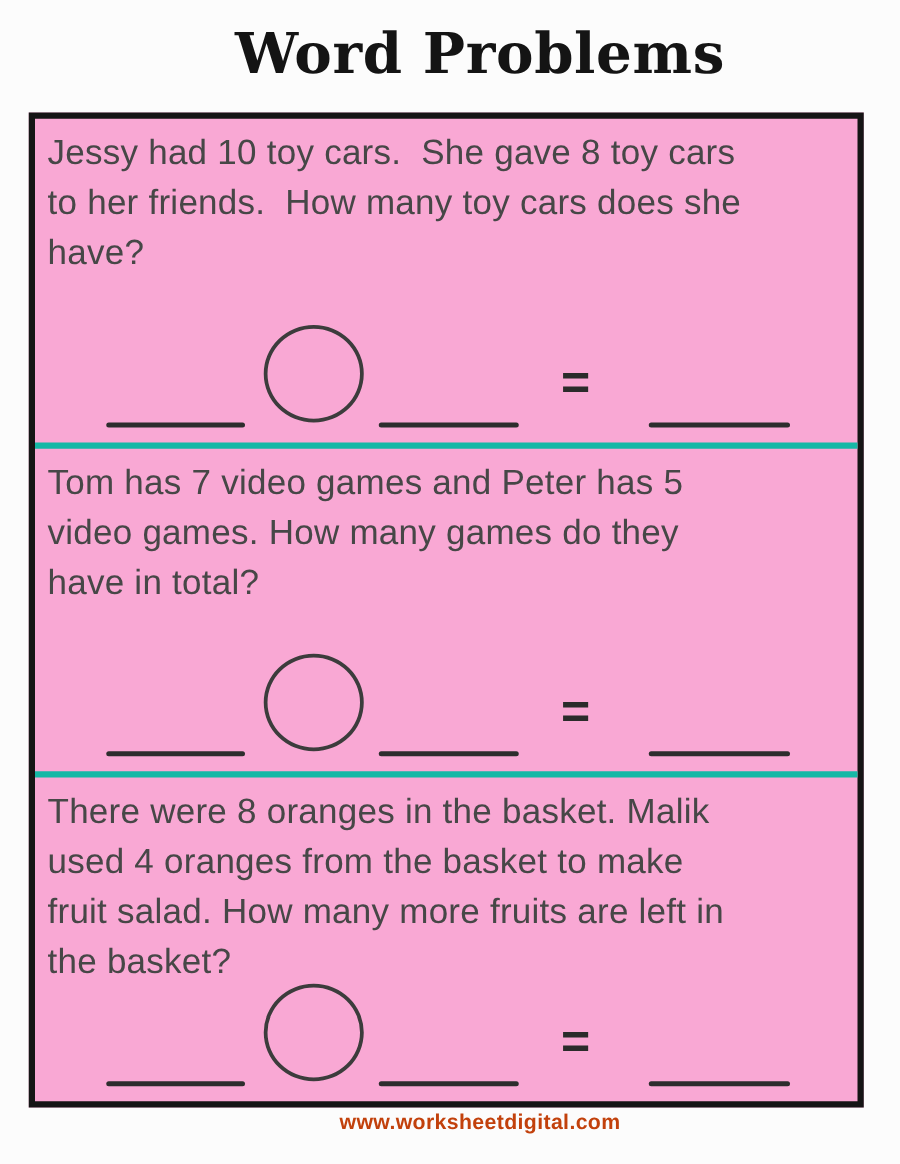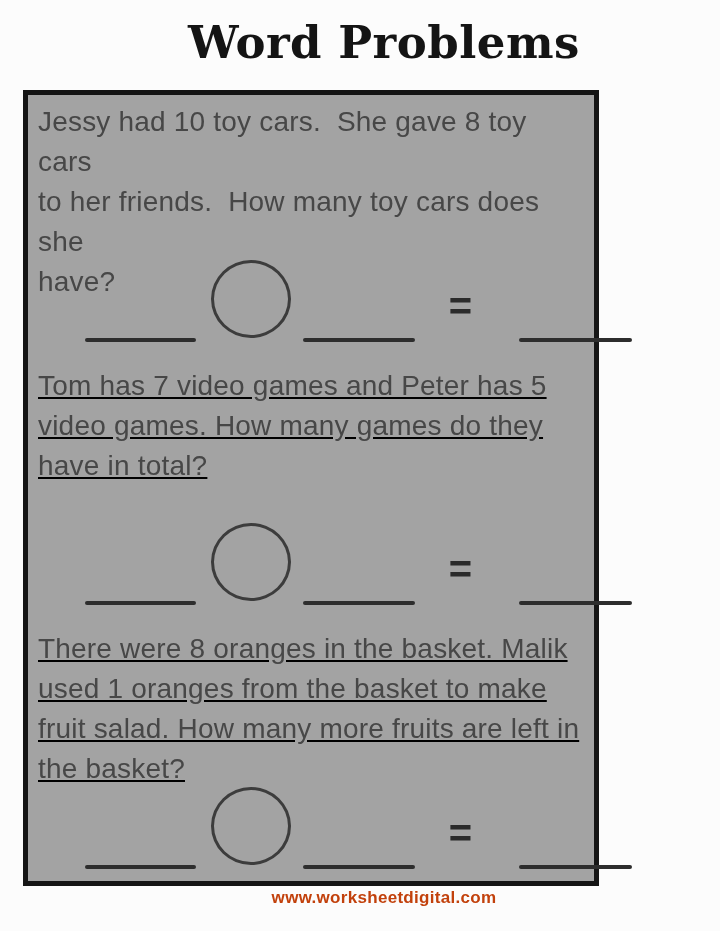--- a/index.html
+++ b/index.html
@@ -25,36 +25,35 @@
     font-family: "DejaVu Serif", "Liberation Serif", serif;
     font-weight: bold;
     font-size: 45px;
     letter-spacing: 0.5px;
     color: #141414;
   }
   .worksheet-box {
     position: absolute;
     left: 23px;
     top: 90px;
-    width: 576px;
+    width: 668px;
     height: 796px;
     border: 5px solid #151515;
     box-sizing: border-box;
     display: flex;
     flex-direction: column;
-    background: #a3a3a3;
+    background: #f9a8d4;
   }
   .problem-section {
     position: relative;
     flex: 1 1 0;
     box-sizing: border-box;
   }
   .problem-section + .problem-section {
-    border-top: 5px solid #a3a3a3;
-    text-decoration: underline;
+    border-top: 5px solid #14b8a6;
   }
   .problem-text {
     padding: 7px 12px 0 10px;
     font-size: 28px;
     line-height: 40px;
     color: #474747;
     letter-spacing: 0.2px;
     white-space: pre-wrap;
   }
   .answer-blank {
@@ -127,21 +126,21 @@
 have in total?</div>
       <div class="answer-blank blank-first"></div>
       <div class="operation-circle"></div>
       <div class="answer-blank blank-second"></div>
       <div class="equals-sign">=</div>
       <div class="answer-blank blank-result"></div>
     </div>
 
     <div class="problem-section">
       <div class="problem-text">There were 8 oranges in the basket. Malik
-used 1 oranges from the basket to make
+used 4 oranges from the basket to make
 fruit salad. How many more fruits are left in
 the basket?</div>
       <div class="answer-blank blank-first"></div>
       <div class="operation-circle"></div>
       <div class="answer-blank blank-second"></div>
       <div class="equals-sign">=</div>
       <div class="answer-blank blank-result"></div>
     </div>
 
   </div>

